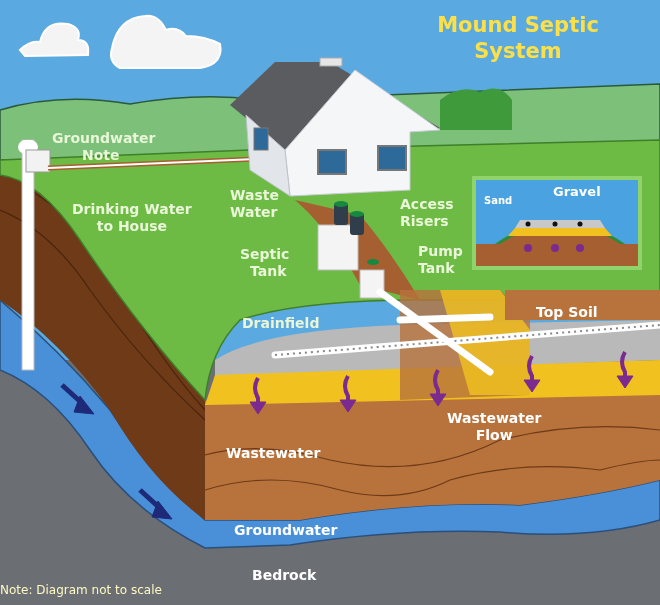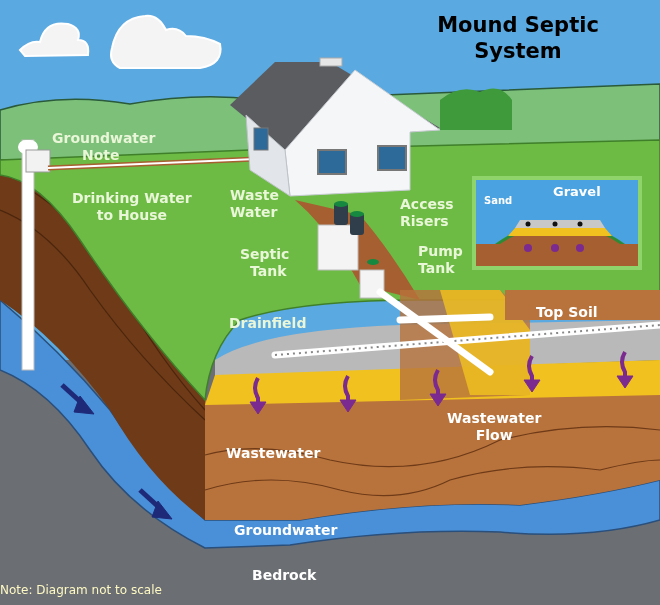--- a/index.html
+++ b/index.html
@@ -1,21 +1,21 @@
 <!DOCTYPE html>
 <html><head>
 <meta charset="utf-8">
 <style>
   html, body { margin: 0; padding: 0; background: #6b6e73; }
   #stage { position: relative; width: 660px; height: 605px; overflow: hidden; font-family: "DejaVu Sans", sans-serif; }
   #stage svg.scene { position: absolute; left: 0; top: 0; }
   .lbl { position: absolute; color: #fff; font-weight: bold; font-size: 14px; line-height: 17px; white-space: nowrap; }
   .lbl.g { color: #e9f6d8; }
   .lbl.c { text-align: center; }
-  .title { position: absolute; left: 418px; top: 12px; width: 200px; text-align: center; color: #000000; font-weight: bold; font-size: 21px; line-height: 26px; }
+  .title { position: absolute; left: 418px; top: 12px; width: 200px; text-align: center; color: #fde047; font-weight: bold; font-size: 21px; line-height: 26px; }
   .note { position: absolute; left: 0; top: 583px; color: #fef9c3; font-size: 12px; }
 </style>
 </head>
 <body>
 
 <div id="stage">
   <svg class="scene" width="660" height="605" viewBox="0 0 660 605">
 
     <rect x="0" y="0" width="660" height="605" fill="#5aa9e0"></rect>
 
@@ -119,41 +119,41 @@
 
   <div class="title">
     <div>Mound Septic</div>
     <div>System</div>
   </div>
 
   <div class="lbl g" style="left:52px;top:130px">
     <div>Groundwater</div>
     <div style="padding-left:30px">Note</div>
   </div>
-  <div class="lbl g c" style="left:72px;top:190px">
+  <div class="lbl g c" style="left:72px;top:201px">
     <div>Drinking Water</div>
     <div>to House</div>
   </div>
   <div class="lbl g" style="left:230px;top:187px">
     <div>Waste</div>
     <div>Water</div>
   </div>
   <div class="lbl g" style="left:400px;top:196px">
     <div>Access</div>
     <div>Risers</div>
   </div>
   <div class="lbl g" style="left:240px;top:246px">
     <div>Septic</div>
     <div style="padding-left:10px">Tank</div>
   </div>
   <div class="lbl g" style="left:418px;top:243px">
     <div>Pump</div>
     <div>Tank</div>
   </div>
-  <div class="lbl g" style="left:229px;top:315px">Drainfield</div>
+  <div class="lbl g" style="left:242px;top:315px">Drainfield</div>
   <div class="lbl" style="left:536px;top:304px">Top Soil</div>
   <div class="lbl c" style="left:447px;top:410px">
     <div>Wastewater</div>
     <div>Flow</div>
   </div>
   <div class="lbl" style="left:226px;top:445px">
     <div>Wastewater</div>
   </div>
   <div class="lbl" style="left:234px;top:522px">Groundwater</div>
   <div class="lbl" style="left:252px;top:567px">Bedrock</div>

